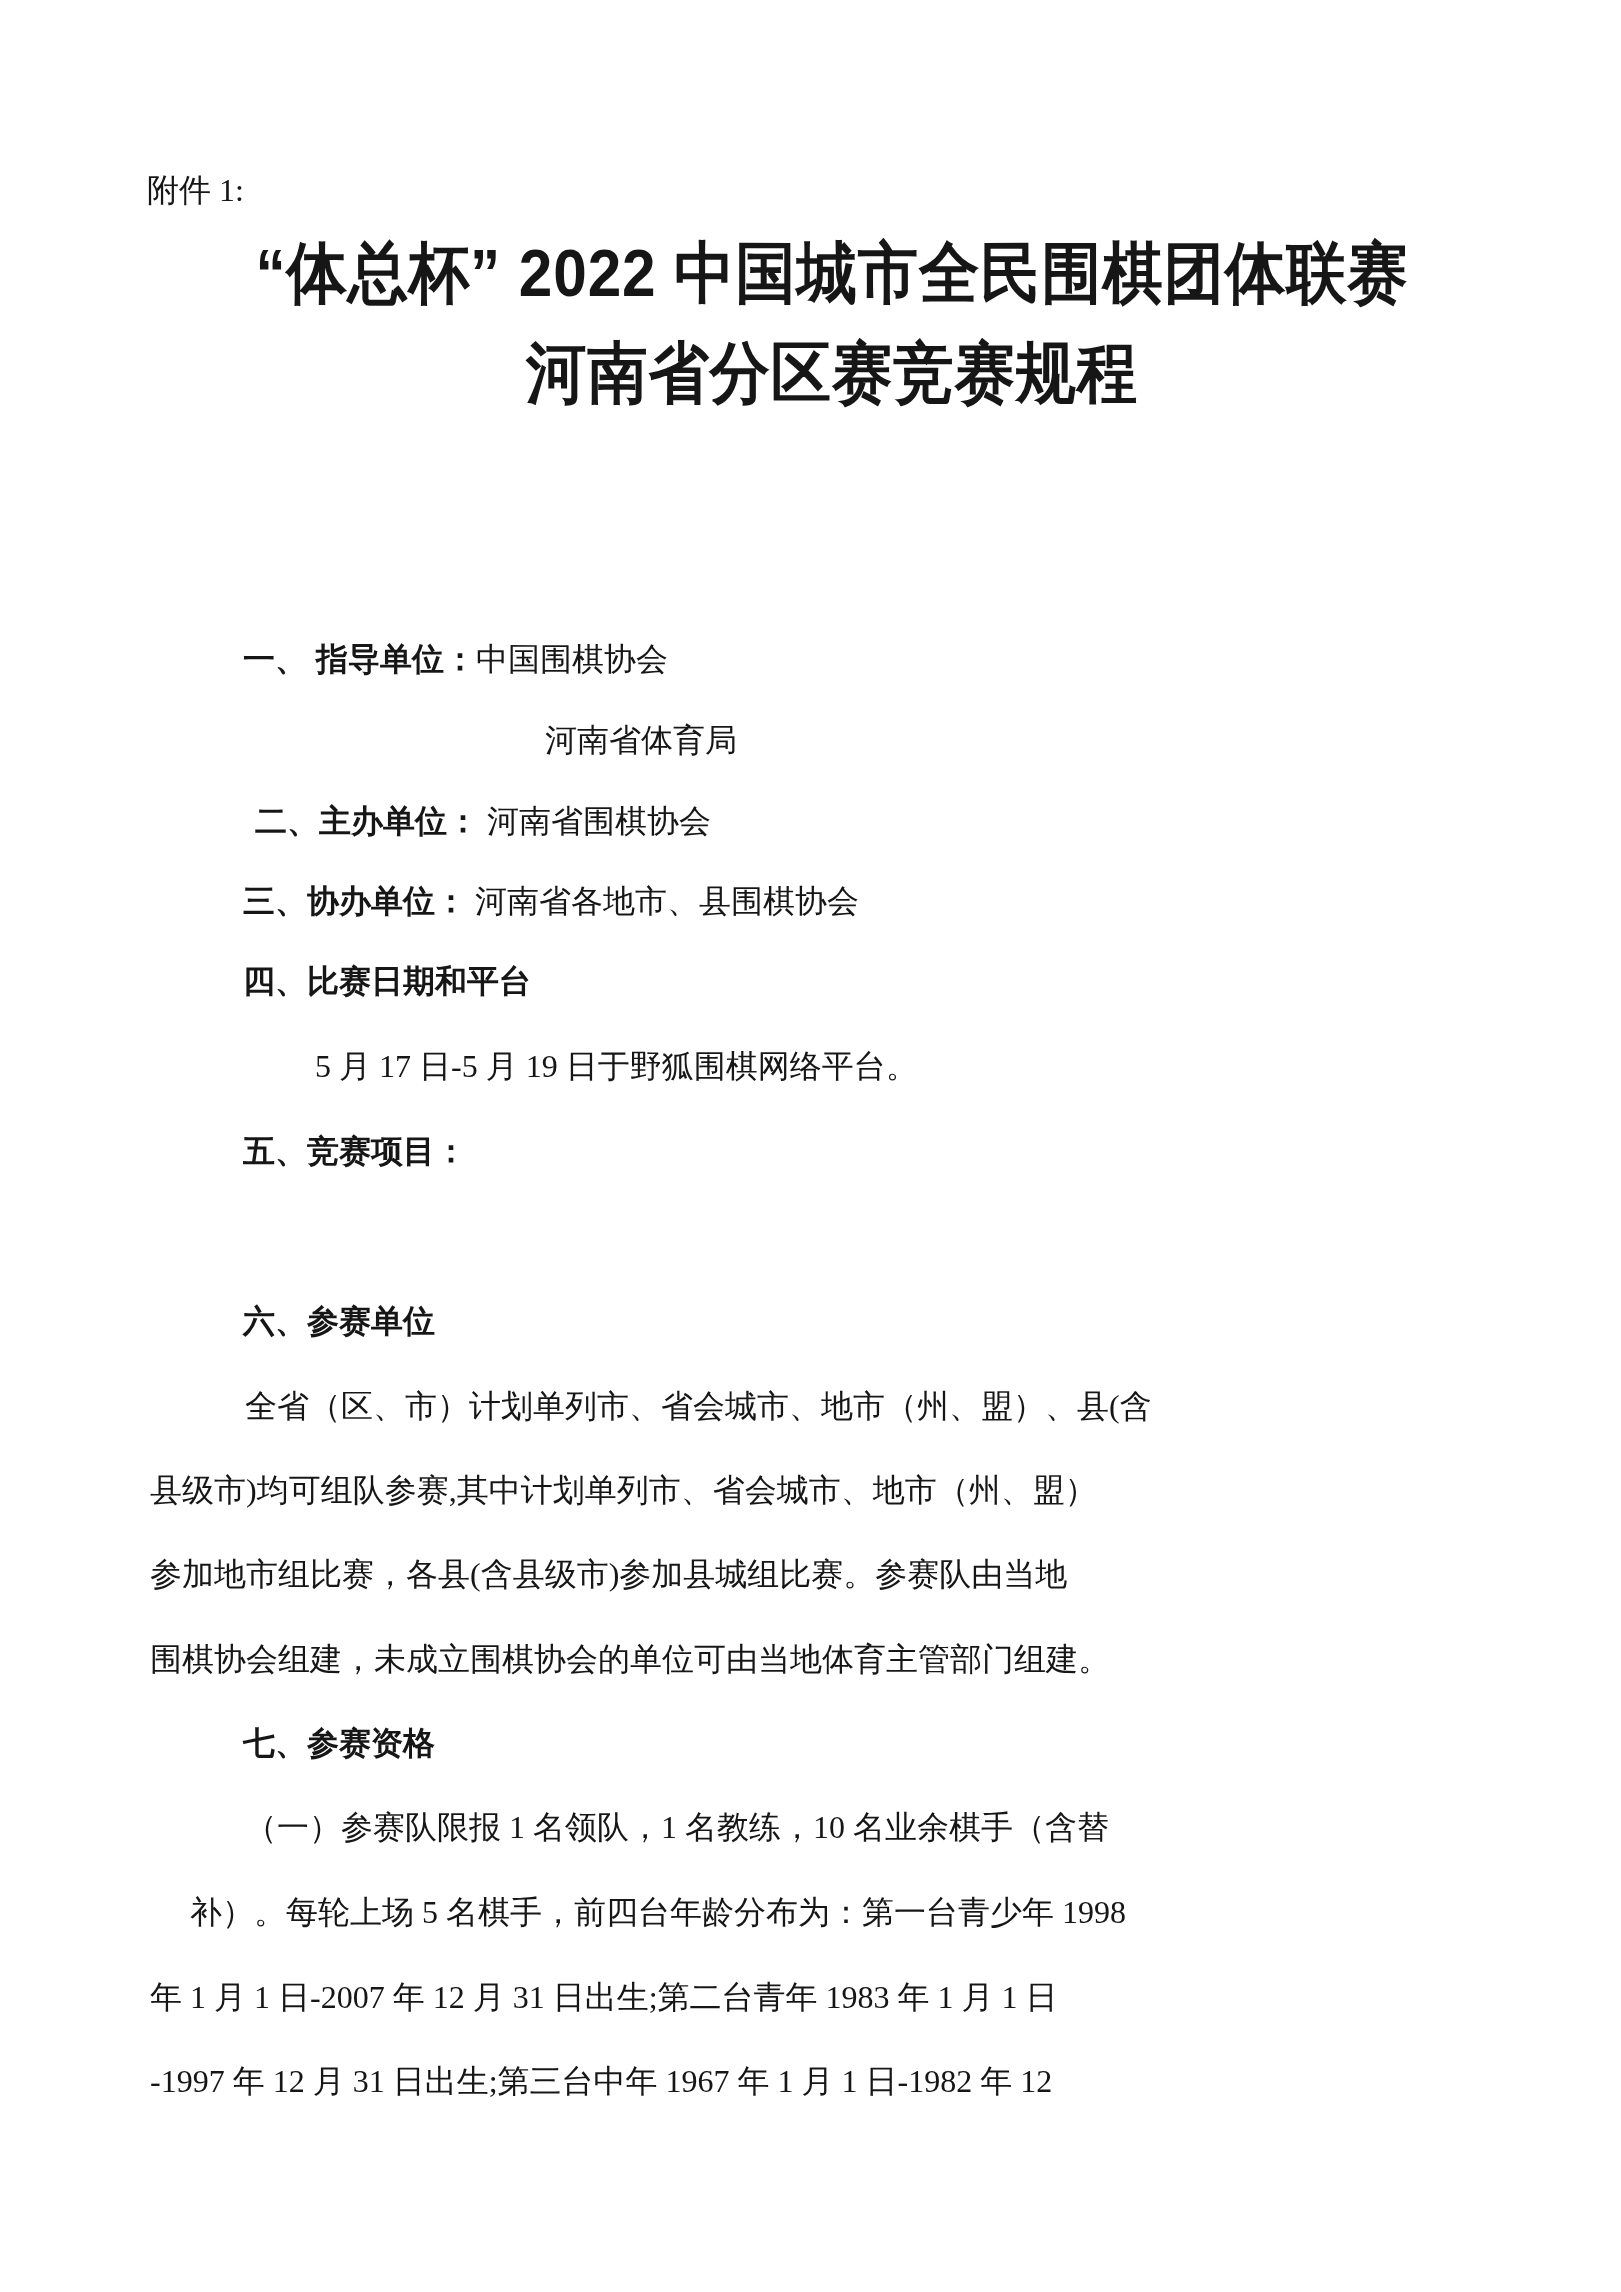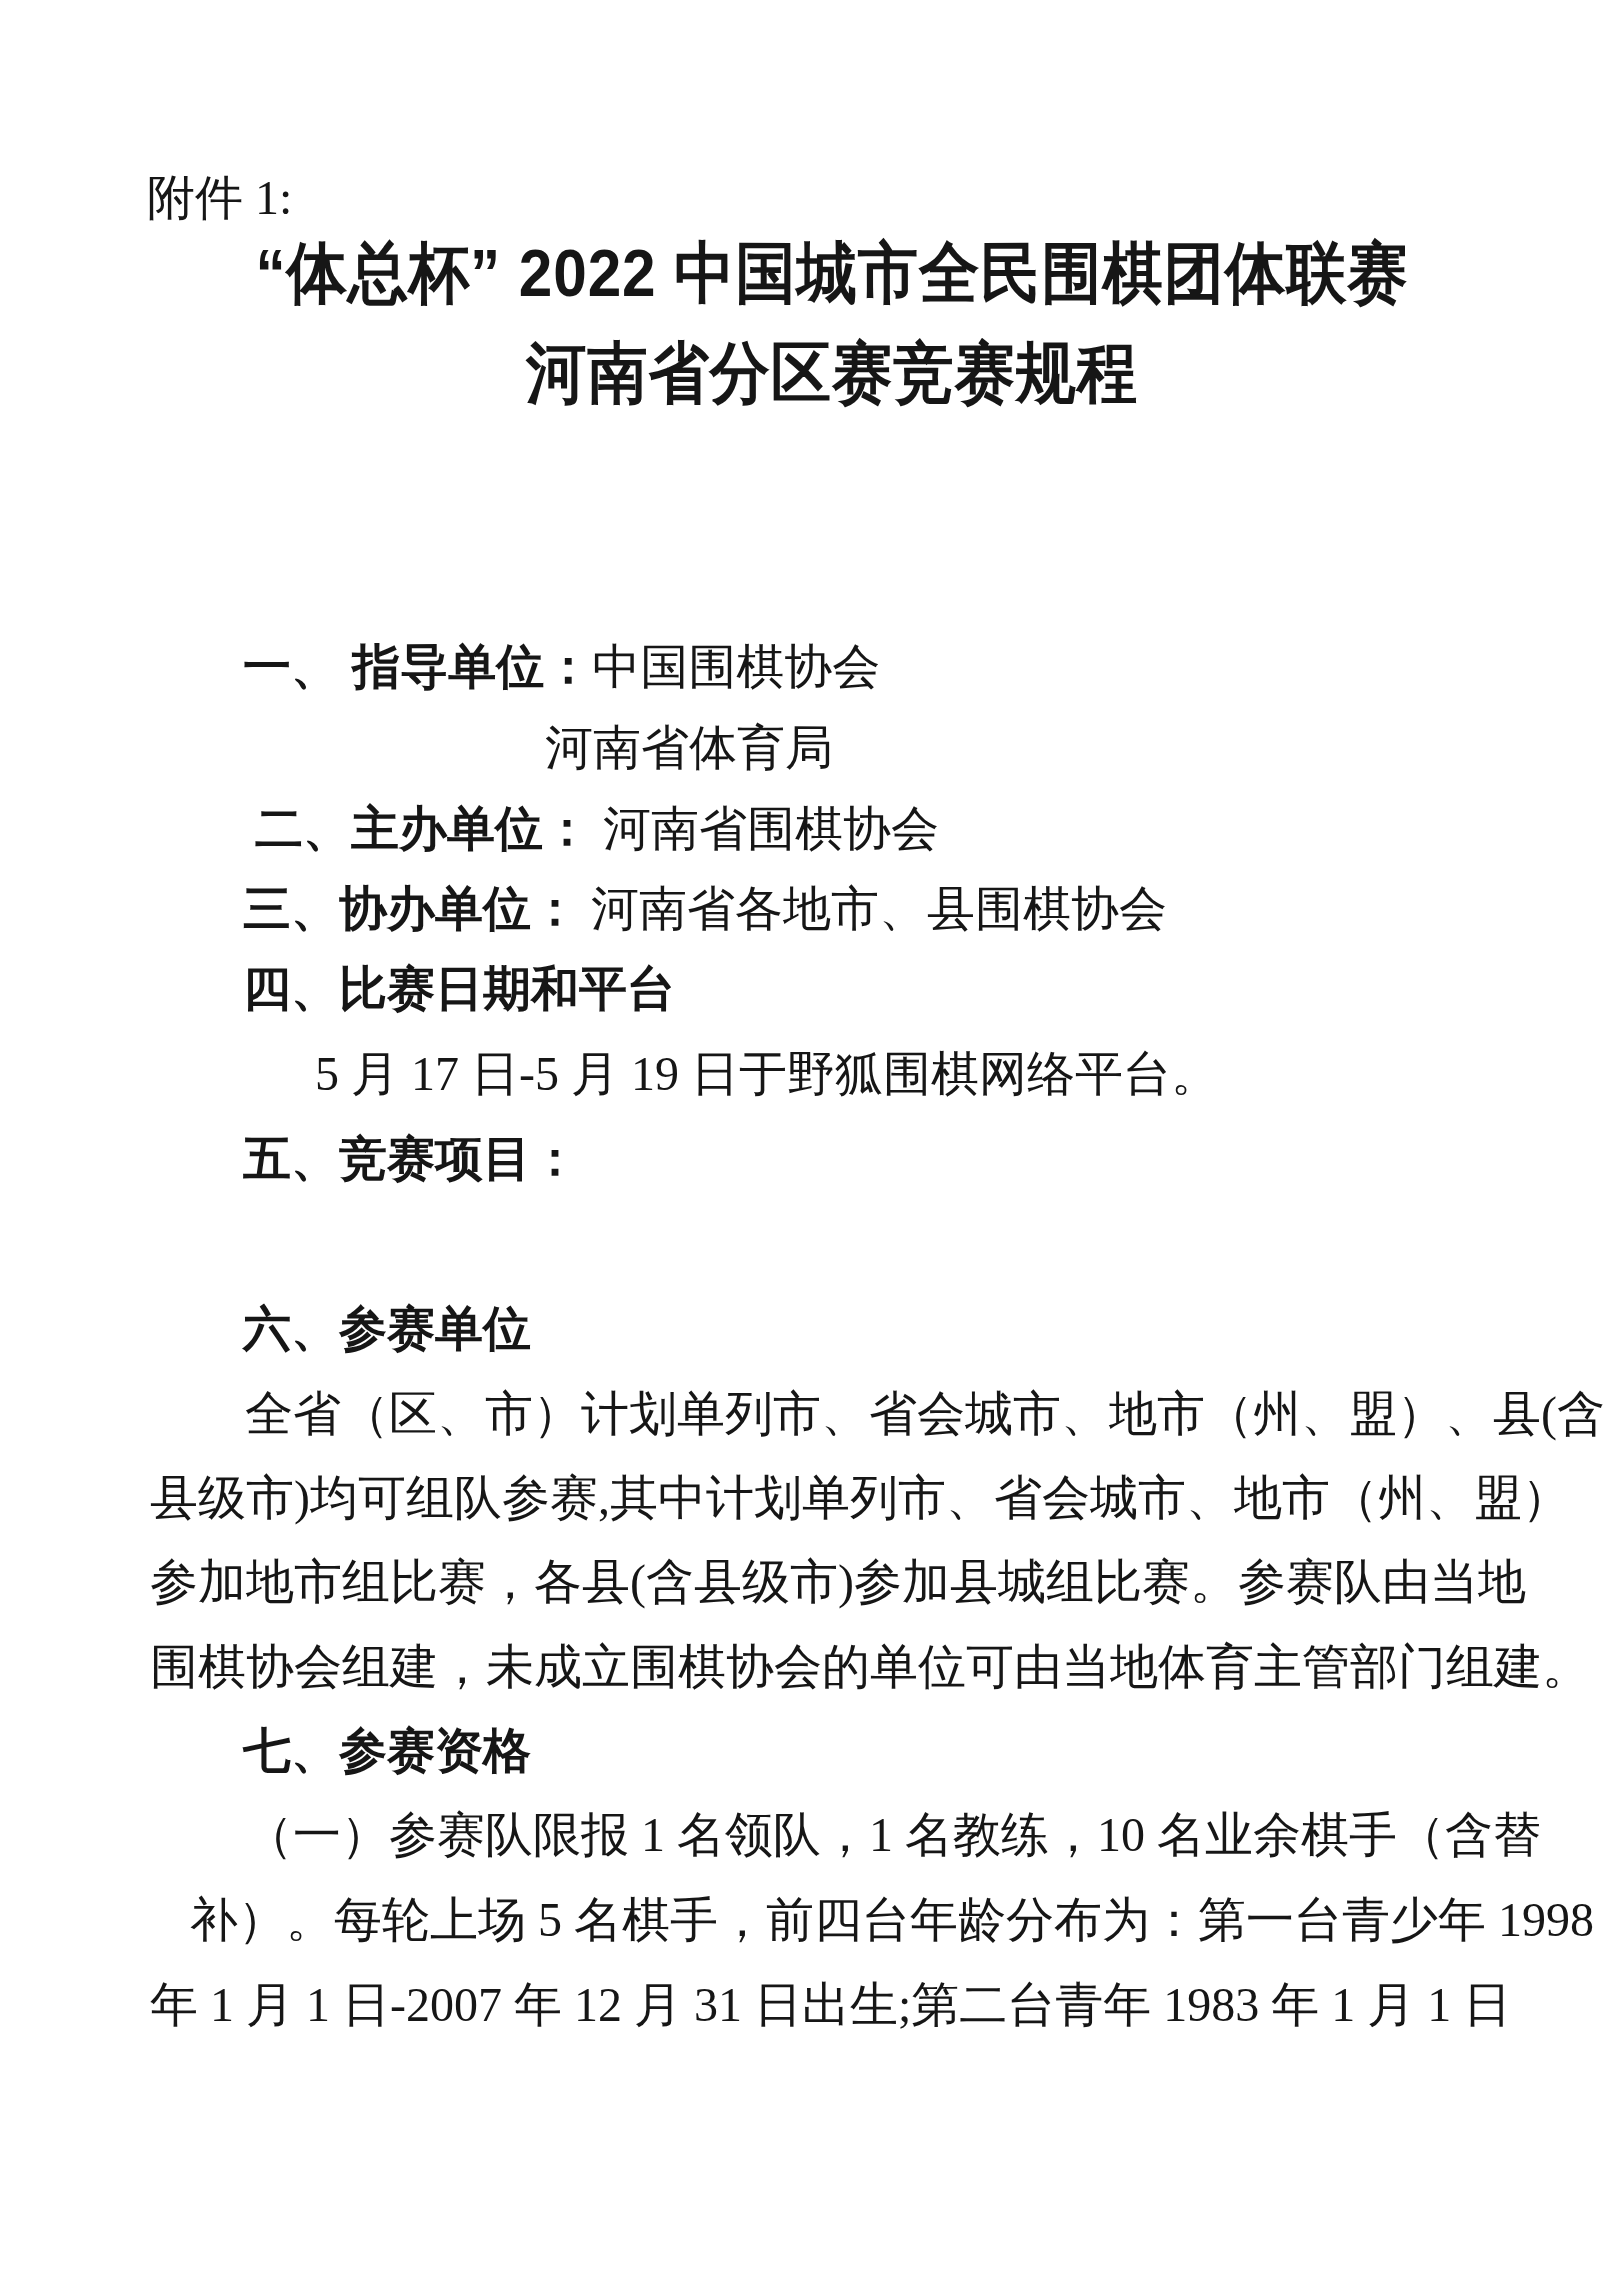--- a/index.html
+++ b/index.html
@@ -7,21 +7,21 @@
     position:relative;
     width:1621px;height:2293px;
     background:#ffffff;
     color:#161616;
     overflow:hidden;
   }
   .ln{
     position:absolute;
     white-space:pre;
     line-height:1;
-    font-size:48px;
+    font-size:32px;
   }
   .serif{font-family:"Liberation Serif","DejaVu Serif",serif;}
   .hei{font-family:"Liberation Sans","DejaVu Sans",sans-serif;font-weight:700;}
   .title{
     left:150px;right:107px;
     text-align:center;
     font-size:67px;
     transform:scaleX(0.9);
     transform-origin:center;
     letter-spacing:1px;
@@ -74,15 +74,16 @@
   <div class="ln hei ln-s6">六、参赛单位</div>
   <div class="ln serif ln-p6-0">全省（区、市）计划单列市、省会城市、地市（州、盟）、县(含</div>
   <div class="ln serif ln-p6-1">县级市)均可组队参赛,其中计划单列市、省会城市、地市（州、盟）</div>
   <div class="ln serif ln-p6-2">参加地市组比赛，各县(含县级市)参加县城组比赛。参赛队由当地</div>
   <div class="ln serif ln-p6-3">围棋协会组建，未成立围棋协会的单位可由当地体育主管部门组建。</div>
 
   <div class="ln hei ln-s7">七、参赛资格</div>
   <div class="ln serif ln-p7-0">（一）参赛队限报 1 名领队，1 名教练，10 名业余棋手（含替</div>
   <div class="ln serif ln-p7-1">补）。每轮上场 5 名棋手，前四台年龄分布为：第一台青少年 1998</div>
   <div class="ln serif ln-p7-2">年 1 月 1 日-2007 年 12 月 31 日出生;第二台青年 1983 年 1 月 1 日</div>
+  <div class="ln serif ln-p7-3">-1997 年 12 月 31 日出生;第三台中年 1967 年 1 月 1 日-1982 年 12</div>
 
 </div>
 
 
 </body></html>

